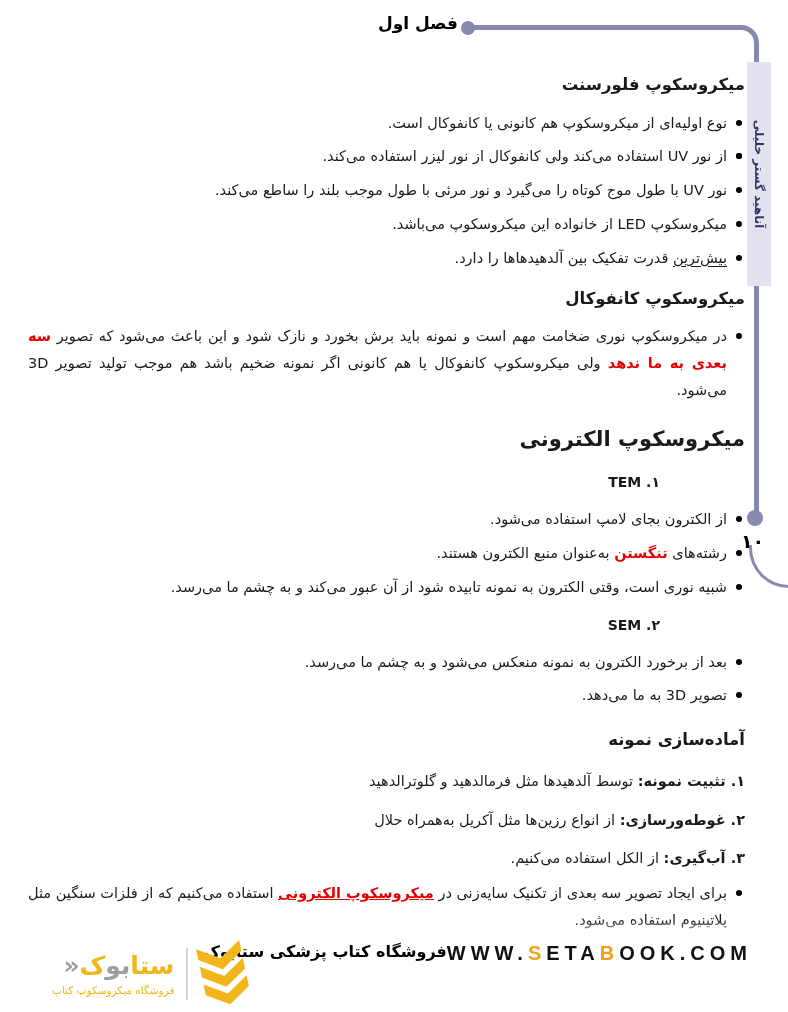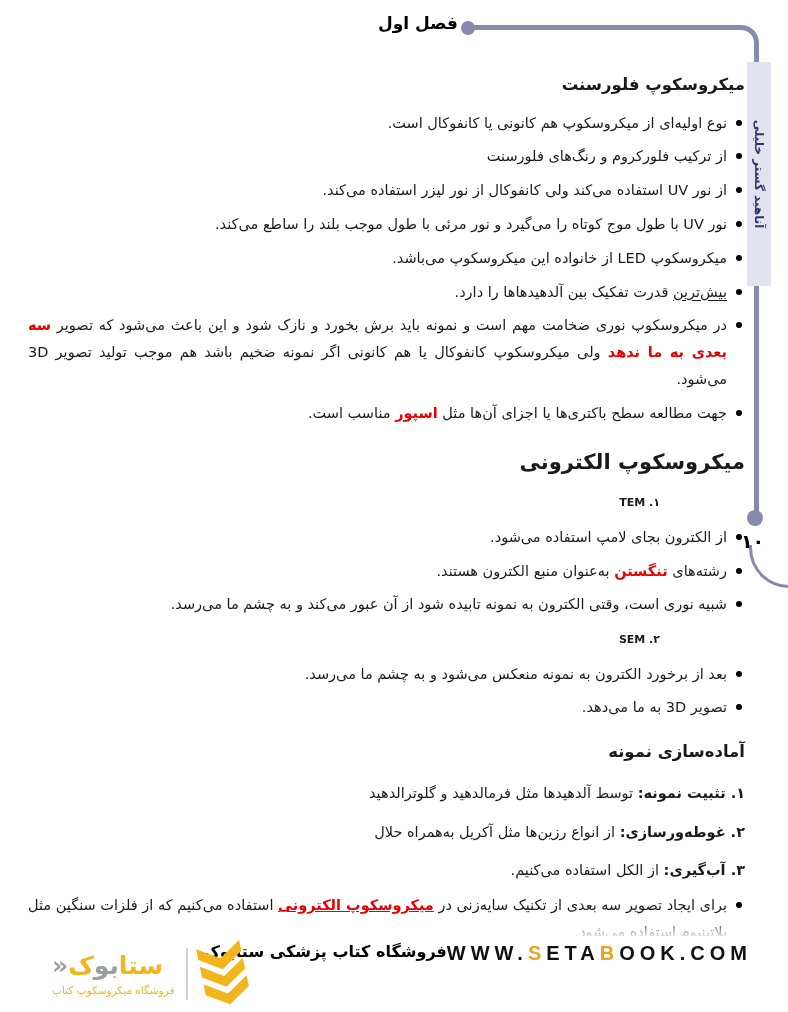--- a/index.html
+++ b/index.html
@@ -26,21 +26,21 @@
   .page-num{position:absolute;left:741px;top:530px;font-size:19px;font-weight:bold;color:#000;}
 
   .chapter-head{position:absolute;left:0;top:13px;width:458px;text-align:right;
         font-size:17px;font-weight:bold;color:#000;}
 
   
   .content{position:absolute;top:70px;right:43px;left:28px;direction:rtl;text-align:right;
         font-size:14.5px;line-height:1.85;}
   h2.sec{font-size:16.5px;font-weight:bold;margin:0 0 9px 0;}
   h1.sec-big{font-size:21px;font-weight:bold;margin:16px 0 12px 0;}
-  h3.sub{font-size:11px;font-weight:bold;margin:12px 85px 10px 0;}
+  h3.sub{font-size:14px;font-weight:bold;margin:12px 85px 10px 0;}
   .bullet{position:relative;padding-right:18px;margin:0 0 7px 0;}
   .bullet .dot{position:absolute;right:3px;top:10px;width:6px;height:6px;border-radius:50%;background:#000;}
   .justify{text-align:justify;}
   .red{color:#e80000;font-weight:bold;}
   .red-u{color:#e80000;font-weight:bold;text-decoration:underline;}
   .u{text-decoration:underline;text-underline-offset:3px;}
   .pitem{margin:12px 0 6px 0;}
   .pitem b{font-weight:bold;}
   .question{margin:16px 0 6px 0;font-weight:bold;display:flex;gap:10px;}
   .q-num{flex:0 0 auto;}
@@ -48,21 +48,21 @@
         background:linear-gradient(to bottom,rgba(255,255,255,0),#ffffff 85%);}
 
   
   .footer{position:absolute;left:0;top:936px;width:788px;height:76px;background:#fff;}
   .f-right{position:absolute;right:36px;top:6px;display:flex;align-items:flex-end;}
   .store-title{direction:rtl;font-size:16px;font-weight:bold;color:#000;margin-left:6px;margin-bottom:4px;}
   .url{font-family:"Liberation Sans",sans-serif;font-weight:bold;font-size:20px;
         letter-spacing:5px;color:#111;}
   .url .hl{color:#f0a11b;}
   .f-left{position:absolute;left:52px;top:6px;display:flex;align-items:center;}
-  .logo-text{display:flex;flex-direction:column;align-items:flex-start;}
+  .logo-text{display:flex;flex-direction:column;align-items:flex-end;}
   .logo-name{direction:rtl;font-size:25px;font-weight:bold;line-height:1.1;}
   .logo-name .yl{color:#f2b51c;} .logo-name .gy{color:#9b9da1;}
   .logo-sub{color:#f2b51c;font-size:10.5px;margin-top:4px;direction:rtl;}
   .logo-divider{width:2px;height:52px;background:#d4d4d4;margin:0 12px;}
   .chev{transform:rotate(-12deg);margin-top:2px;}
 </style>
 </head>
 <body>
 
 <div class="page">
@@ -74,28 +74,28 @@
   <div class="side-strip">
     <span>آناهید گستر خلیلی</span>
   </div>
   <div class="corner-arc"></div>
   <div class="page-num">۱۰</div>
 
   <div class="content">
 
     <h2 class="sec">میکروسکوپ فلورسنت</h2>
     <div class="bullet"><span class="dot"></span><span>نوع اولیه‌ای از میکروسکوپ هم کانونی یا کانفوکال است.</span></div>
-    <div class="bullet"><span class="dot"></span><span>از ترکیب فلورکروم و رنگ‌های فلورسنت</span></div>
+    <div class="bullet"><span class="dot"></span></div>
     <div class="bullet"><span class="dot"></span><span>از نور UV استفاده می‌کند ولی کانفوکال از نور لیزر استفاده می‌کند.</span></div>
     <div class="bullet"><span class="dot"></span><span>نور UV با طول موج کوتاه را می‌گیرد و نور مرئی با طول موجب بلند را ساطع می‌کند.</span></div>
     <div class="bullet"><span class="dot"></span><span>میکروسکوپ LED از خانواده این میکروسکوپ می‌باشد.</span></div>
     <div class="bullet"><span class="dot"></span><span class="u">بیش‌ترین</span><span> قدرت تفکیک بین آلدهیدها‌ها را دارد.</span></div>
 
+    <h2 class="sec" style="margin-top:12px;">میکروسکوپ کانفوکال</h2>
     <div class="bullet justify"><span class="dot"></span><span>در میکروسکوپ نوری ضخامت مهم است و نمونه باید برش بخورد و نازک شود و این باعث می‌شود که تصویر </span><span class="red">سه بعدی به ما ندهد</span><span> ولی میکروسکوپ کانفوکال یا هم کانونی اگر نمونه ضخیم باشد هم موجب تولید تصویر 3D می‌شود.</span></div>
-    <div class="bullet"><span class="dot"></span><span>جهت مطالعه سطح باکتری‌ها یا اجزای آن‌ها مثل </span><span class="red">اسپور</span><span> مناسب است.</span></div>
 
     <h1 class="sec-big">میکروسکوپ الکترونی</h1>
 
     <h3 class="sub">۱. TEM</h3>
     <div class="bullet"><span class="dot"></span><span>از الکترون بجای لامپ استفاده می‌شود.</span></div>
     <div class="bullet"><span class="dot"></span><span>رشته‌های </span><span class="red">تنگستن</span><span> به‌عنوان منبع الکترون هستند.</span></div>
     <div class="bullet"><span class="dot"></span><span>شبیه نوری است، وقتی الکترون به نمونه تابیده شود از آن عبور می‌کند و به چشم ما می‌رسد.</span></div>
 
     <h3 class="sub">۲. SEM</h3>
     <div class="bullet"><span class="dot"></span><span>بعد از برخورد الکترون به نمونه منعکس می‌شود و به چشم ما می‌رسد.</span></div>

